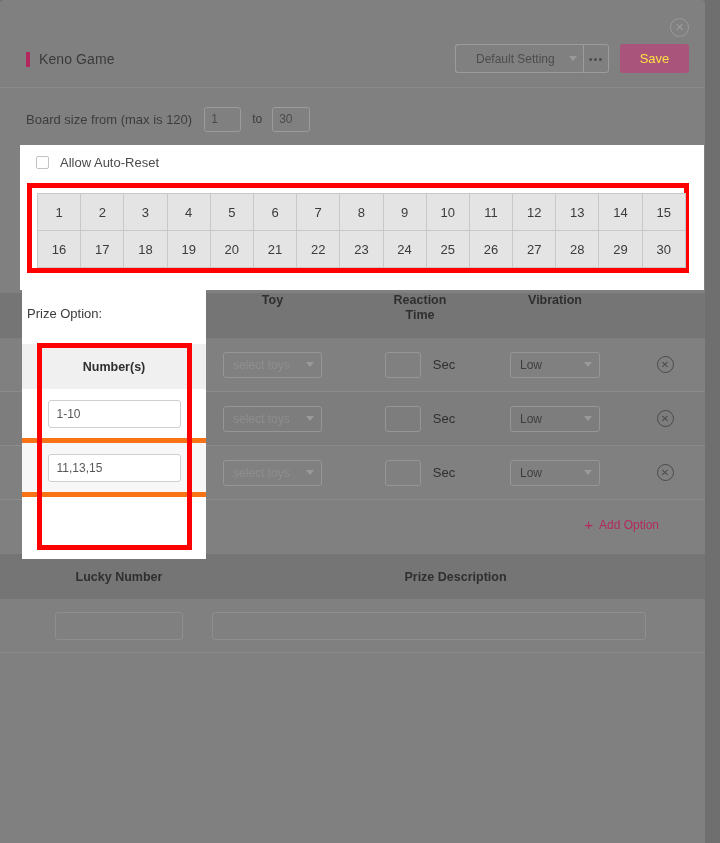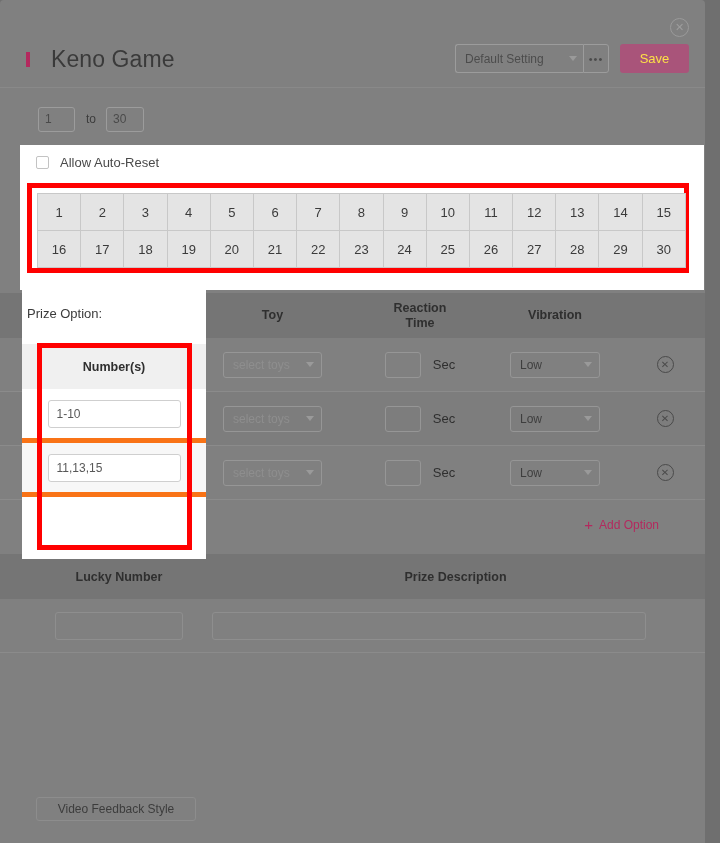--- a/index.html
+++ b/index.html
@@ -64,43 +64,42 @@
   .title-bar {
     width: 4px;
     height: 15px;
     background: #b3295e;
     margin-left: 26px;
     margin-right: 9px;
     flex: none;
   }
 
   .dlg-title {
-    font-size: 23px;
+    font-size: 14px;
     color: #3a3a3a;
     letter-spacing: .1px;
-    margin-left: 12px;
   }
 
   .header-actions {
     position: absolute;
     right: 16px;
     top: 44px;
     display: flex;
     align-items: center;
   }
 
   .setting-select {
     width: 128px;
     height: 29px;
     border: 1px solid #9c9c9c;
     border-right: none;
     border-radius: 3px 0 0 3px;
     display: flex;
     align-items: center;
-    padding: 0 6px 0 9px;
+    padding: 0 6px 0 20px;
     font-size: 12px;
     color: #4c4c4c;
     cursor: pointer;
     justify-content: space-between;
   }
 
   .setting-more {
     width: 26px;
     height: 29px;
     border: 1px solid #9c9c9c;
@@ -240,21 +239,21 @@
     display: flex;
     align-items: center;
     cursor: pointer;
   }
   .add-option .plus { font-size: 15px; margin-right: 6px; line-height: 12px; }
 
   .tbl-head {
     display: flex;
     height: 45px;
     background: #757575;
-    align-items: center;
+    align-items: flex-start;
     font-size: 12.5px;
     color: #2f2f2f;
     font-weight: bold;
   }
   .tbl-head .c { text-align: center; line-height: 15px; }
 
   .c-num  { width: 190px; }
   .c-toy  { width: 165px; }
   .c-time { width: 130px; }
   .c-vib  { width: 140px; }
@@ -431,20 +430,21 @@
         <div class="setting-select">
           <span>Default Setting</span>
           <span class="caret"></span>
         </div>
         <div class="setting-more">•••</div>
         <div class="save-btn">Save</div>
       </div>
     </div>
 
     <div class="boardsize-row">
+      <span class="boardsize-label">Board size from (max is 120)</span>
       <span class="num-input">1</span>
       <span class="to-label">to</span>
       <span class="num-input second">30</span>
     </div>
 
     <div style="margin-top:89px;">
       <div class="section-head">
         <span class="section-label">Prize Option:</span>
         <span class="add-option">
           <span class="plus">+</span>
@@ -548,21 +548,20 @@
       </div>
 
       <div id="lucky-rows">
           <div class="lucky-row">
             <span class="lk-input1"></span>
             <span class="lk-input2"></span>
           </div>
         </div>
     </div>
 
-    <div class="video-btn">Video Feedback Style</div>
 
     <div class="board-band">
       <div class="allow-row">
         <span class="chk"></span>
         <span class="allow-label">Allow Auto-Reset</span>
       </div>
       <div class="grid-highlight">
         <div class="num-grid" id="num-grid">
             <div class="num-cell">1</div>
             <div class="num-cell">2</div>

